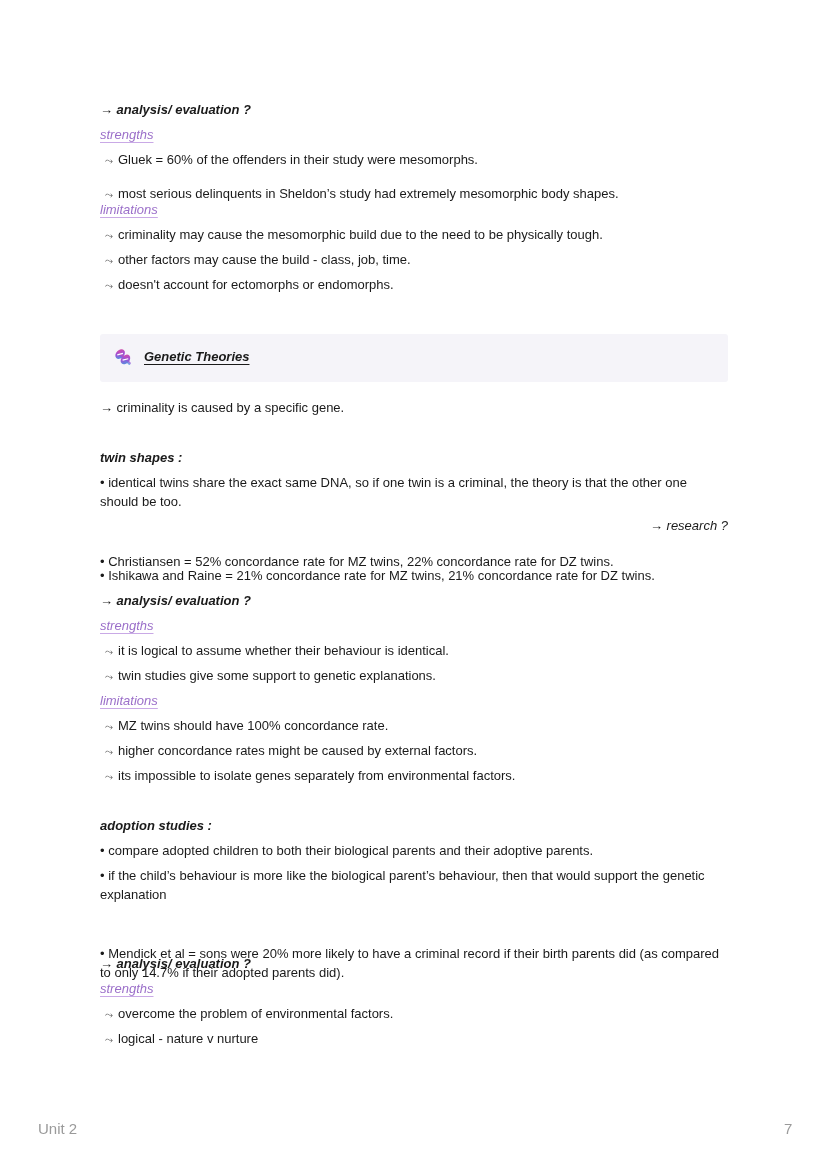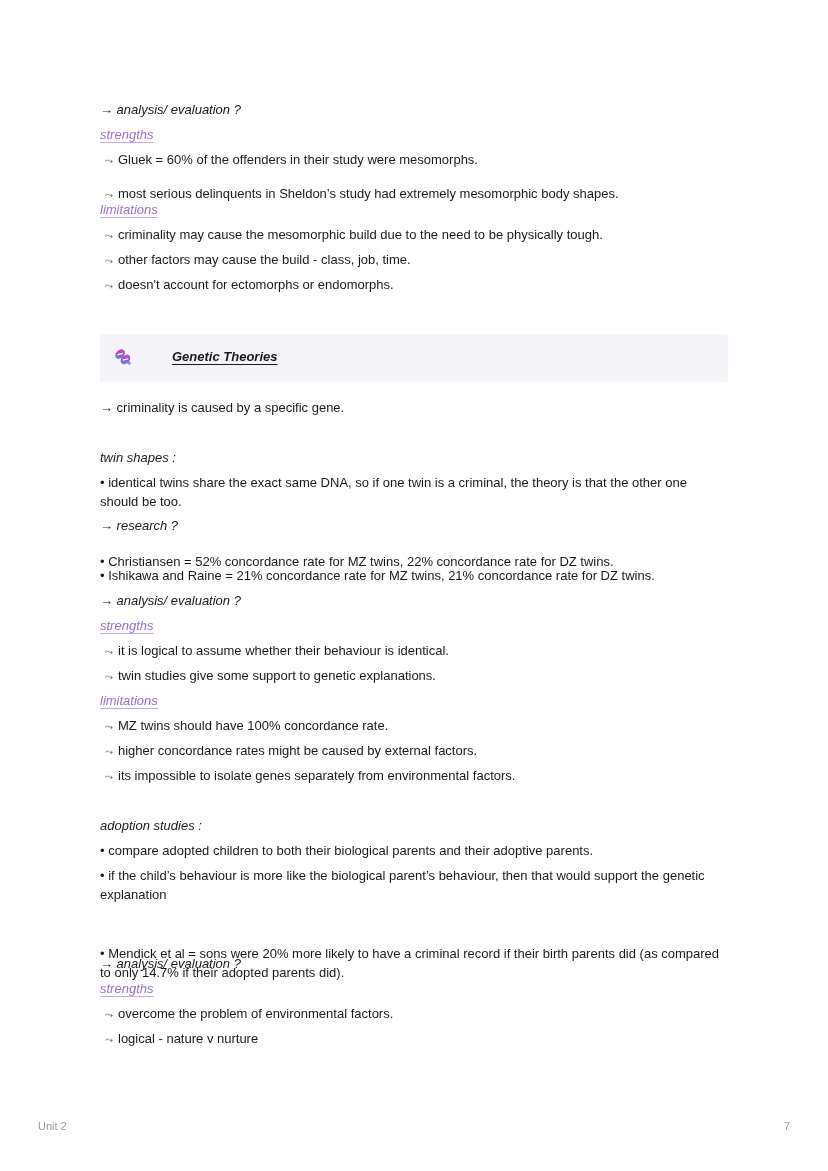--- a/index.html
+++ b/index.html
@@ -4,39 +4,39 @@
 <style>
   html, body { margin: 0; padding: 0; background: #ffffff; }
   body {
     width: 828px; height: 1171px; position: relative; overflow: hidden;
     font-family: "Liberation Sans", "DejaVu Sans", sans-serif;
     color: #1a1a1a; font-size: 13px;
   }
   .page { position: absolute; left: 100px; top: 0; width: 628px; }
   .line { position: absolute; left: 0; width: 628px; line-height: 19px; white-space: nowrap; }
   .wrap { white-space: normal; }
-  .bold-italic { font-weight: normal; font-style: italic; }
-  .italic { font-style: italic; }
+  .bold-italic { font-weight: bold; font-style: italic; }
+  .italic { font-style: italic; text-align: right; }
   .sub {
     color: #9b6fc9; font-style: italic;
     text-decoration: underline; text-decoration-color: #c9a9e6;
     text-underline-offset: 3px;
     margin-top: 44px;
   }
   .tilde { display: inline-block; width: 18px; color: #555; font-size: 10px; text-align: center; }
   .callout {
     position: absolute; left: 100px; top: 334px; width: 628px; height: 48px;
     background: #f5f4f9; border-radius: 3px;
   }
   .callout .icon { position: absolute; left: 12px; top: 12px; width: 24px; height: 24px; }
   .callout .title {
     position: absolute; left: 44px; top: 15px; font-weight: bold; font-style: italic;
-    text-decoration: underline; text-underline-offset: 3px; font-size: 13px; margin-left: 28px;
+    text-decoration: underline; text-underline-offset: 3px; font-size: 13px;
   }
-  .footer { position: absolute; top: 1120px; font-size: 11px; color: #9a9a9a; }
+  .footer { position: absolute; top: 1120px; font-size: 15px; color: #9a9a9a; }
 </style>
 </head>
 <body>
 
 <div class="page">
 
   <div class="line bold-italic" style="top:100px">→ analysis/ evaluation ?</div>
   <div class="line" style="top:125px"><span class="sub">strengths</span></div>
   <div class="line" style="top:150px"><span class="tilde">⤳</span><span>Gluek = 60% of the offenders in their study were mesomorphs.</span></div>
   <div class="line" style="top:184px"><span class="tilde">⤳</span><span>most serious delinquents in Sheldon’s study had extremely mesomorphic body shapes.</span></div>

